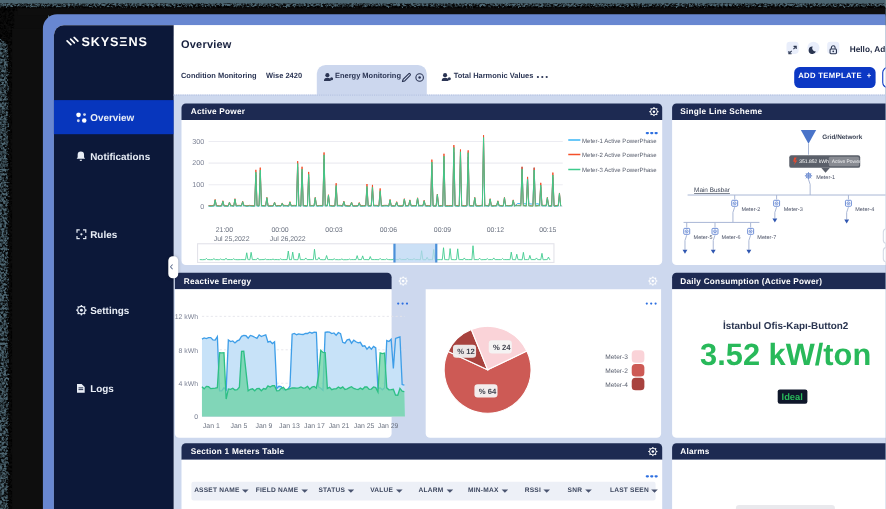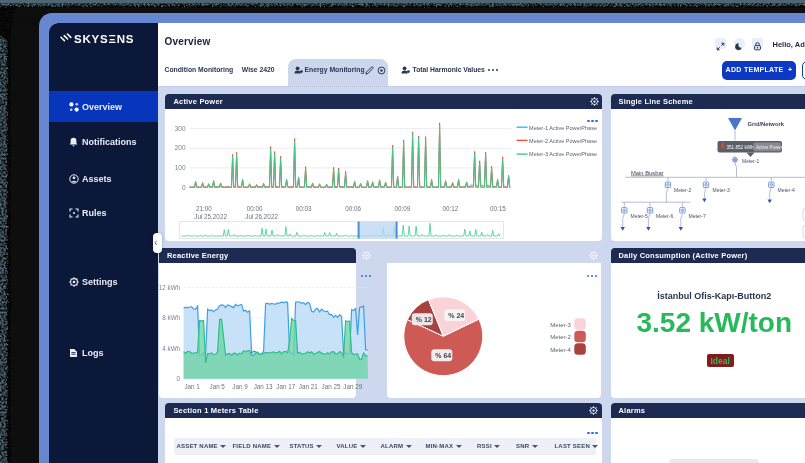--- a/index.html
+++ b/index.html
@@ -84,28 +84,20 @@
       </svg>
       <span class="ictxt">Overview</span>
     </div>
 <div class="mi" style="top:126.7px">
       <svg width="9" height="10" viewBox="0 0 9 10">
         <path d="M4.5,0.8 a2.9,2.9 0 0 1 2.9,2.9 V6 l0.9,1.4 H0.7 L1.6,6 V3.7 A2.9,2.9 0 0 1 4.5,0.8 Z" fill="#e8edf6"></path>
         <path d="M3.4,8.3 a1.1,1.1 0 0 0 2.2,0 Z" fill="#e8edf6"></path>
       </svg>
       <span class="ictxt">Notifications</span>
     </div>
-<div class="mi" style="top:163px">
-      <svg width="10" height="10" viewBox="0 0 10 10">
-        <circle cx="5" cy="5" r="4.2" fill="none" stroke="#e8edf6" stroke-width="1"></circle>
-        <circle cx="5" cy="3.8" r="1.4" fill="#e8edf6"></circle>
-        <path d="M2.4,8.3 a2.8,2.4 0 0 1 5.2,0 Z" fill="#e8edf6"></path>
-      </svg>
-      <span class="ictxt">Assets</span>
-    </div>
 <div class="mi" style="top:197.5px">
       <svg width="10" height="10" viewBox="0 0 10 10">
         <g fill="none" stroke="#e8edf6" stroke-width="1.1">
           <path d="M1,3.5 V1 h2.5 M6.5,1 H9 v2.5 M9,6.5 V9 H6.5 M3.5,9 H1 V6.5"></path>
         </g>
         <circle cx="5" cy="5" r="1" fill="#e8edf6"></circle>
       </svg>
       <span class="ictxt">Rules</span>
     </div>
 <div class="mi" style="top:266.8px">
@@ -462,21 +454,21 @@
       <rect x="574" y="343.5" width="11.5" height="11.5" rx="3.5" fill="#a8423e"></rect>
     </g>
   </svg>
 </div>
 
 <div class="panel" style="left:610.5px;top:248px;width:207.5px;height:149.5px">
   <div class="phead">Daily Consumption (Active Power)</div>
   <div class="pbody"></div>
   <div class="abs" style="left:0;top:42.5px;width:207.5px;text-align:center;font-size:9px;font-weight:bold;color:#2a3550">İstanbul Ofis-Kapı-Button2</div>
   <div class="abs" style="left:0;top:59px;width:207.5px;text-align:center;font-size:28px;font-weight:bold;color:#28b95a;letter-spacing:0px">3.52 kW/ton</div>
-  <div class="abs" style="left:96px;top:106px;background:#7f1d1d;border-radius:2px;font-size:8.5px;font-weight:bold;color:#28b95a;padding:1.5px 4px">Ideal</div>
+  <div class="abs" style="left:96px;top:106px;background:#0f172a;border-radius:2px;font-size:8.5px;font-weight:bold;color:#28b95a;padding:1.5px 4px">Ideal</div>
 </div>
 
 <div class="panel" style="left:165.4px;top:402.8px;width:436.2px;height:80px">
   <div class="phead">Section 1 Meters Table</div>
   <div class="pbody"></div>
   <svg style="position:absolute;left:424px;top:2.8px" width="9" height="9" viewBox="0 0 12 12">
 <circle cx="6" cy="6" r="4.1" fill="none" stroke="#fff" stroke-width="1.1"></circle>
 <circle cx="6" cy="6" r="1.5" fill="#fff"></circle>
 <g stroke="#fff" stroke-width="1.3">
 <line x1="6" y1="0.4" x2="6" y2="2.2"></line>

